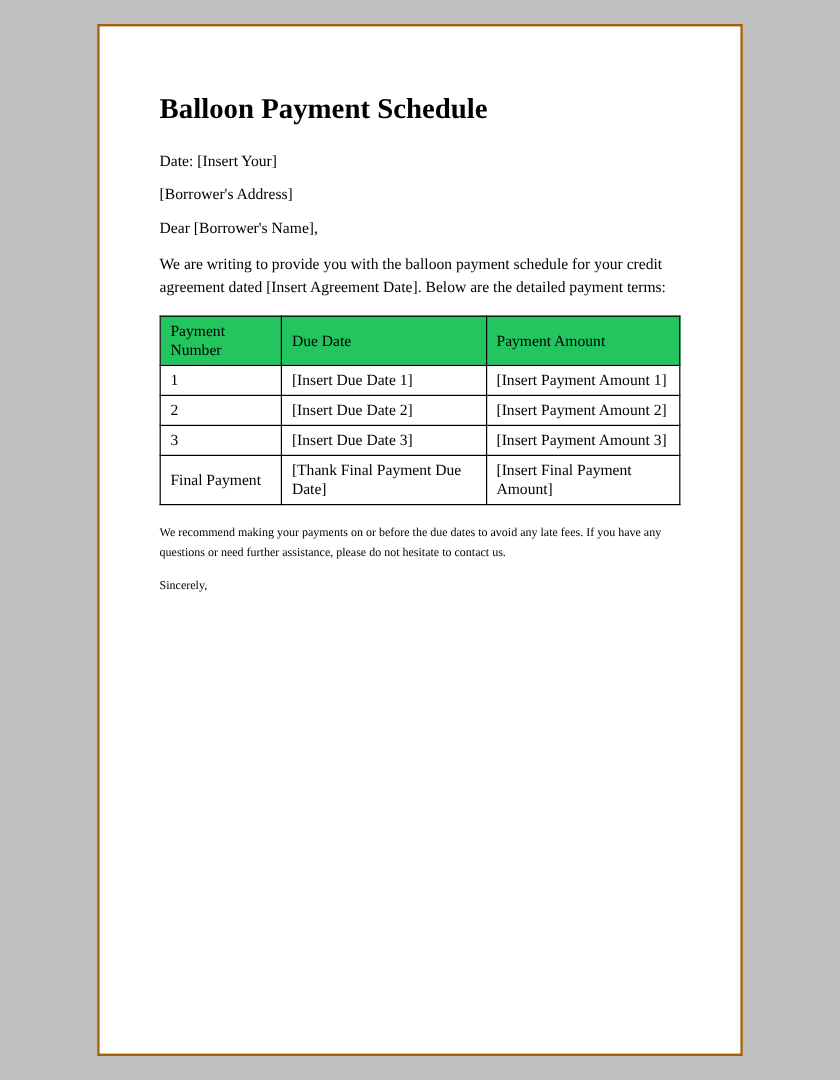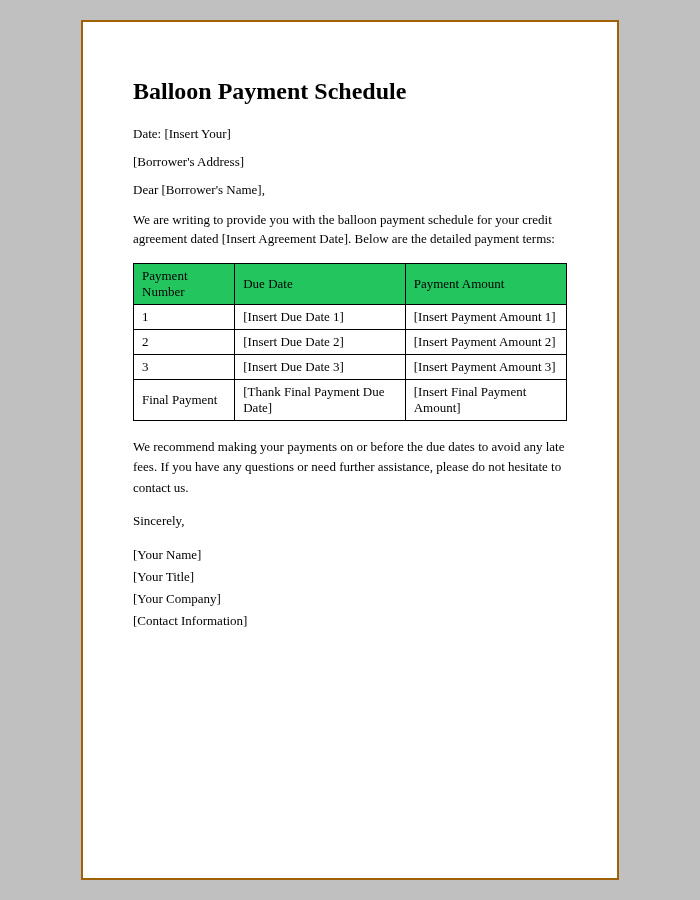--- a/index.html
+++ b/index.html
@@ -62,21 +62,21 @@
       padding: 4px 8px;
       text-align: left;
     }
 
     .payment-table th {
       font-weight: normal;
       background: #22c55e;
     }
 
     .closing-block {
-      font-size: 13px;
+      font-size: 10px;
       font-family: 'Times New Roman', Times, serif;
       line-height: 1.6;
       margin-top: 4px;
     }
 
     .closing-block p {
       margin-bottom: 12px;
     }
 
     .signature-block {
@@ -135,20 +135,14 @@
       </tbody>
   </table>
 
   <div class="closing-block">
     <p>We recommend making your payments on or before the due dates to avoid any late fees. If you have any questions or need further assistance, please do not hesitate to contact us.</p>
 
 
     <p>Sincerely,</p>
   </div>
 
-  <div class="signature-block">
-    <div>[Your Name]</div>
-    <div>[Your Title]</div>
-    <div>[Your Company]</div>
-    <div>[Contact Information]</div>
-  </div>
 
 </div>
 
 </body></html>

